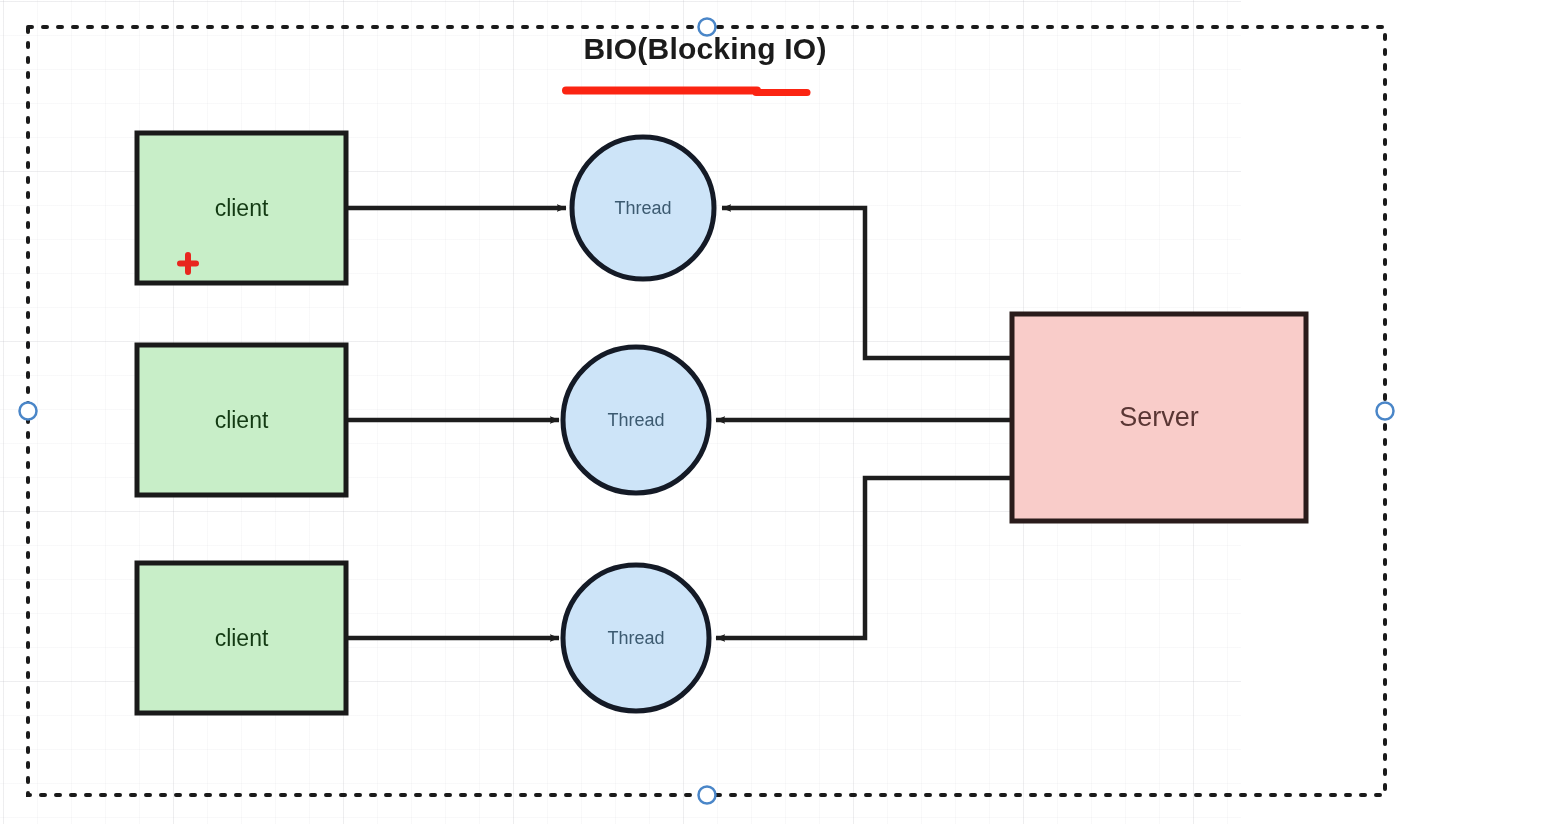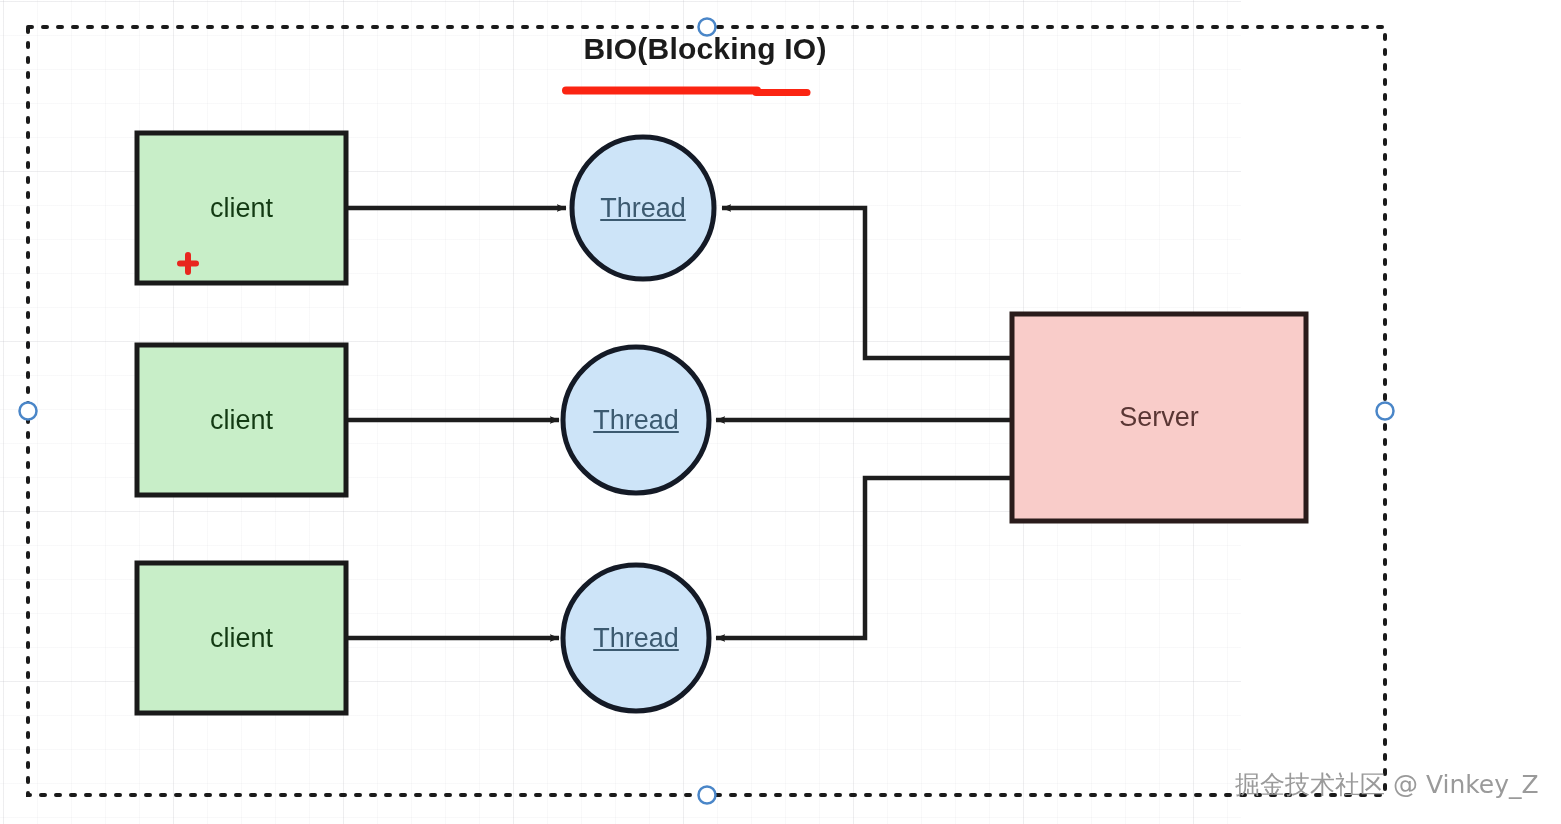--- a/index.html
+++ b/index.html
@@ -35,27 +35,26 @@
   }
   .node-label {
     position: absolute;
     display: flex;
     align-items: center;
     justify-content: center;
     pointer-events: none;
     white-space: nowrap;
   }
   .client-label {
-    font-size: 27px;
+    font-size: 23px;
     color: #133a13;
   }
   .thread-label {
-    font-size: 27px;
+    font-size: 18px;
     color: #3c5a70;
-    text-decoration: underline;
   }
   .server-label {
     font-size: 27px;
     color: #5a3634;
   }
   #title {
     position: absolute;
     left: 470px;
     top: 32px;
     width: 470px;
@@ -129,15 +128,14 @@
   <div class="node-label client-label" style="left:137px; top:133px; width:209px; height:150px;">client</div>
   <div class="node-label client-label" style="left:137px; top:345px; width:209px; height:150px;">client</div>
   <div class="node-label client-label" style="left:137px; top:563px; width:209px; height:150px;">client</div>
 
   <div class="node-label thread-label" style="left:563px; top:138px; width:160px; height:140px;">Thread</div>
   <div class="node-label thread-label" style="left:556px; top:350px; width:160px; height:140px;">Thread</div>
   <div class="node-label thread-label" style="left:556px; top:568px; width:160px; height:140px;">Thread</div>
 
   <div class="node-label server-label" style="left:1012px; top:314px; width:294px; height:207px;">Server</div>
 
-  <div id="watermark">掘金技术社区 @ Vinkey_Z</div>
 
 </div>
 
 </body></html>

